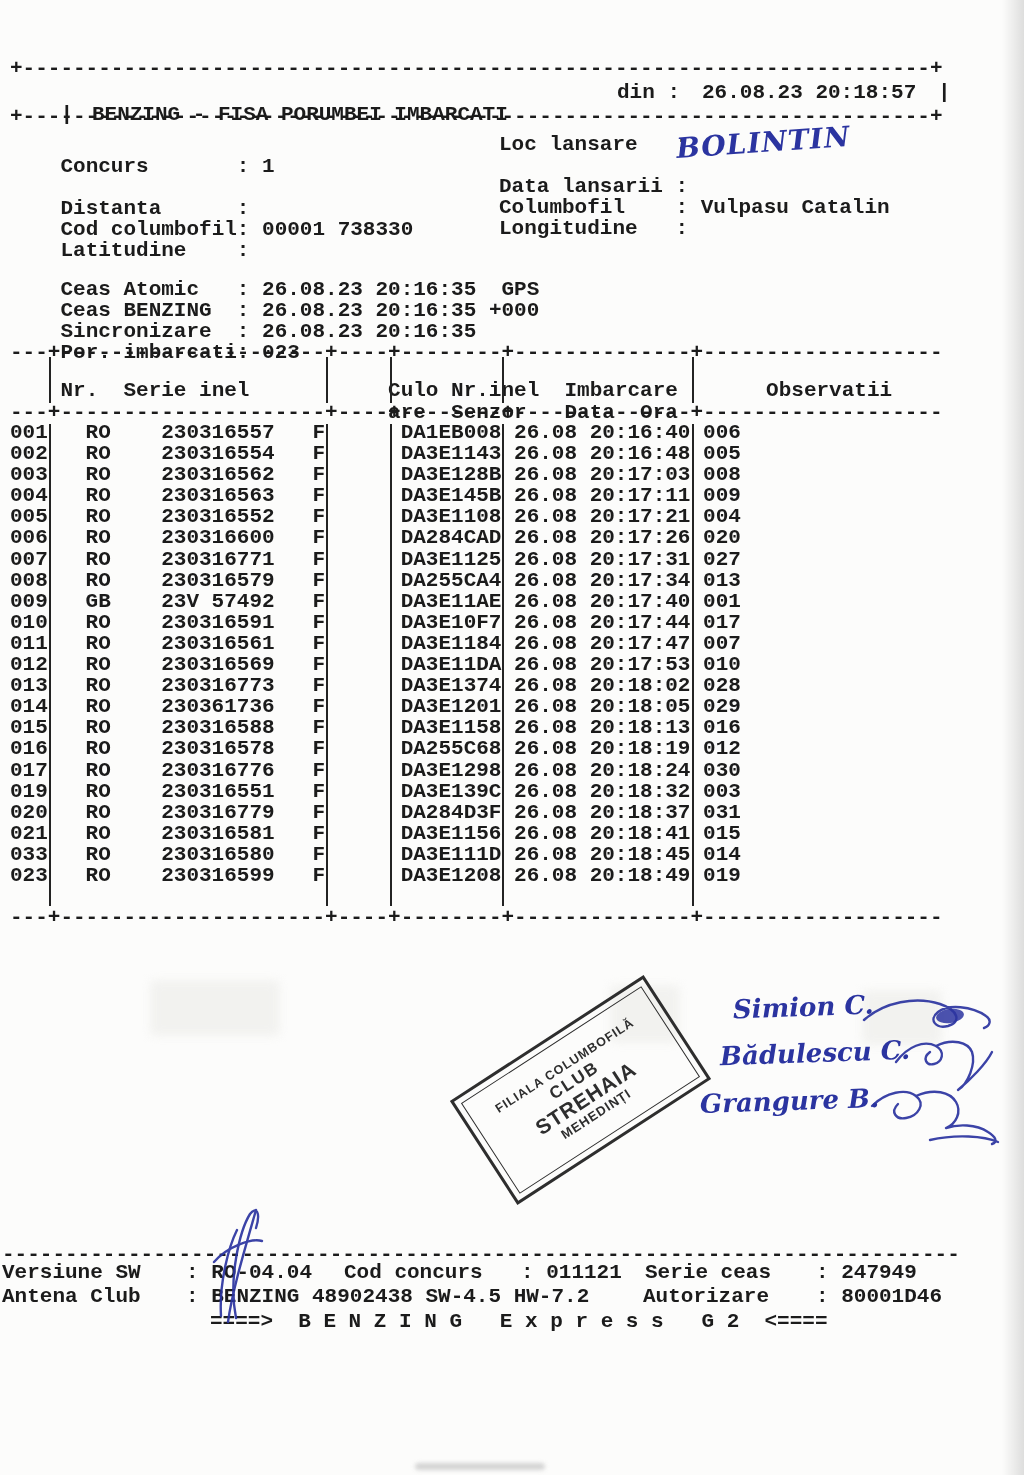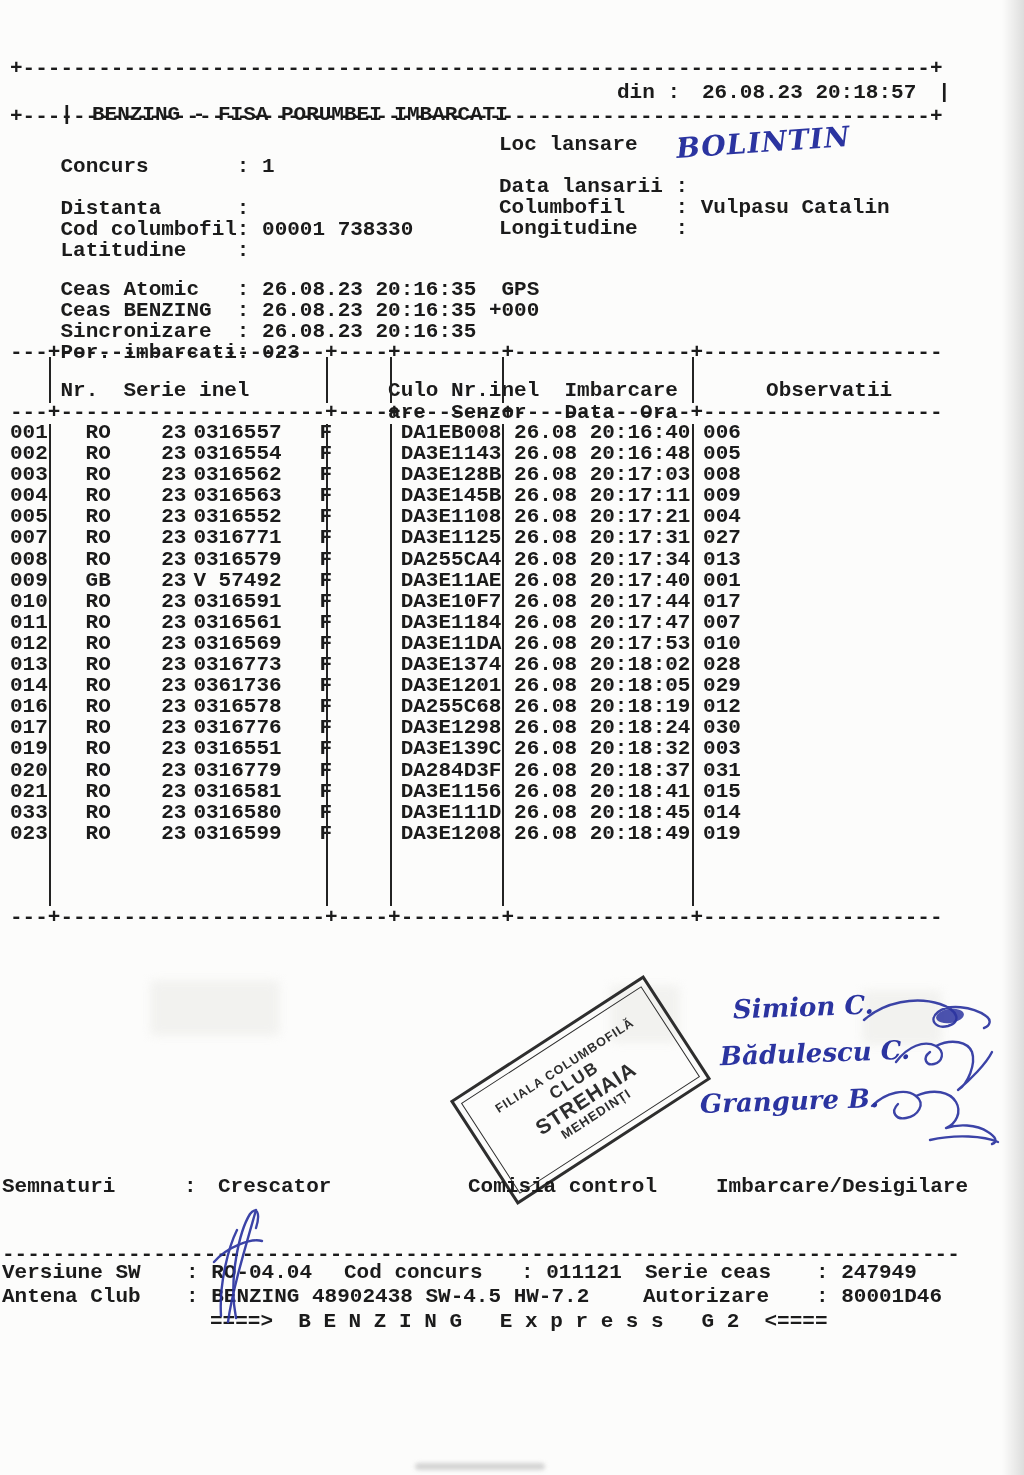--- a/index.html
+++ b/index.html
@@ -3,21 +3,21 @@
 <meta charset="utf-8">
 <style>
   html,body{margin:0;padding:0;background:#e9e9e9;}
   .page{position:relative;width:1024px;height:1475px;background:#fcfcfb;overflow:hidden;
         font-family:"Liberation Mono","DejaVu Sans Mono",monospace;color:#1b1b1b;font-weight:bold;}
   .line{position:absolute;left:10px;white-space:pre;font-size:21px;line-height:22px;}
   .abs{position:absolute;top:0;white-space:pre;}
   .c{display:inline-block;white-space:pre;vertical-align:top;box-sizing:border-box;}
   .nr{width:4ch;} .serie{width:22ch;padding-left:2ch;} .serie.hpad{padding-left:1ch;}
   .cc{width:5ch;display:inline-block;} .cy{width:3ch;display:inline-block;text-align:right;}
-  .cr{width:10ch;display:inline-block;margin-left:7px;} .cs{width:1ch;display:inline-block;}
+  .cr{width:10ch;display:inline-block;} .cs{width:1ch;display:inline-block;}
   .culo{width:5ch;} .sz{width:9ch;} .im{width:15ch;}
   .cd{width:6ch;display:inline-block;} .co{width:9ch;display:inline-block;}
   .ob{padding-left:0;}
   .obh{padding-left:1ch;}
   .ilabel{display:inline-block;width:14ch;}
   .ival{padding-left:1ch;}
   .rcol{position:absolute;left:489px;top:0;white-space:pre;}
   .tbody-row{height:21.1px;line-height:21.1px;font-size:21px;white-space:pre;}
   #tbody{position:absolute;top:422px;left:10px;}
   .vline{position:absolute;width:2px;background:#232323;}
@@ -99,37 +99,39 @@
   <div class="tbody-row"><span class="c nr">001</span><span class="c serie"><span class="cc">RO</span><span class="cy">23</span><span class="cr">0316557</span><span class="cs">F</span></span><span class="c culo"></span><span class="c sz">DA1EB008</span><span class="c im"><span class="cd">26.08</span><span class="co">20:16:40</span></span><span class="c ob">006</span></div>
 
   <div class="tbody-row"><span class="c nr">002</span><span class="c serie"><span class="cc">RO</span><span class="cy">23</span><span class="cr">0316554</span><span class="cs">F</span></span><span class="c culo"></span><span class="c sz">DA3E1143</span><span class="c im"><span class="cd">26.08</span><span class="co">20:16:48</span></span><span class="c ob">005</span></div>
 
   <div class="tbody-row"><span class="c nr">003</span><span class="c serie"><span class="cc">RO</span><span class="cy">23</span><span class="cr">0316562</span><span class="cs">F</span></span><span class="c culo"></span><span class="c sz">DA3E128B</span><span class="c im"><span class="cd">26.08</span><span class="co">20:17:03</span></span><span class="c ob">008</span></div>
 
   <div class="tbody-row"><span class="c nr">004</span><span class="c serie"><span class="cc">RO</span><span class="cy">23</span><span class="cr">0316563</span><span class="cs">F</span></span><span class="c culo"></span><span class="c sz">DA3E145B</span><span class="c im"><span class="cd">26.08</span><span class="co">20:17:11</span></span><span class="c ob">009</span></div>
 
   <div class="tbody-row"><span class="c nr">005</span><span class="c serie"><span class="cc">RO</span><span class="cy">23</span><span class="cr">0316552</span><span class="cs">F</span></span><span class="c culo"></span><span class="c sz">DA3E1108</span><span class="c im"><span class="cd">26.08</span><span class="co">20:17:21</span></span><span class="c ob">004</span></div>
 
+  <div class="tbody-row"><span class="c nr">006</span><span class="c serie"><span class="cc">RO</span><span class="cy">23</span><span class="cr">0316600</span><span class="cs">F</span></span><span class="c culo"></span><span class="c sz">DA284CAD</span><span class="c im"><span class="cd">26.08</span><span class="co">20:17:26</span></span><span class="c ob">020</span></div>
 
   <div class="tbody-row"><span class="c nr">007</span><span class="c serie"><span class="cc">RO</span><span class="cy">23</span><span class="cr">0316771</span><span class="cs">F</span></span><span class="c culo"></span><span class="c sz">DA3E1125</span><span class="c im"><span class="cd">26.08</span><span class="co">20:17:31</span></span><span class="c ob">027</span></div>
 
   <div class="tbody-row"><span class="c nr">008</span><span class="c serie"><span class="cc">RO</span><span class="cy">23</span><span class="cr">0316579</span><span class="cs">F</span></span><span class="c culo"></span><span class="c sz">DA255CA4</span><span class="c im"><span class="cd">26.08</span><span class="co">20:17:34</span></span><span class="c ob">013</span></div>
 
   <div class="tbody-row"><span class="c nr">009</span><span class="c serie"><span class="cc">GB</span><span class="cy">23</span><span class="cr">V 57492</span><span class="cs">F</span></span><span class="c culo"></span><span class="c sz">DA3E11AE</span><span class="c im"><span class="cd">26.08</span><span class="co">20:17:40</span></span><span class="c ob">001</span></div>
 
   <div class="tbody-row"><span class="c nr">010</span><span class="c serie"><span class="cc">RO</span><span class="cy">23</span><span class="cr">0316591</span><span class="cs">F</span></span><span class="c culo"></span><span class="c sz">DA3E10F7</span><span class="c im"><span class="cd">26.08</span><span class="co">20:17:44</span></span><span class="c ob">017</span></div>
 
   <div class="tbody-row"><span class="c nr">011</span><span class="c serie"><span class="cc">RO</span><span class="cy">23</span><span class="cr">0316561</span><span class="cs">F</span></span><span class="c culo"></span><span class="c sz">DA3E1184</span><span class="c im"><span class="cd">26.08</span><span class="co">20:17:47</span></span><span class="c ob">007</span></div>
 
   <div class="tbody-row"><span class="c nr">012</span><span class="c serie"><span class="cc">RO</span><span class="cy">23</span><span class="cr">0316569</span><span class="cs">F</span></span><span class="c culo"></span><span class="c sz">DA3E11DA</span><span class="c im"><span class="cd">26.08</span><span class="co">20:17:53</span></span><span class="c ob">010</span></div>
 
   <div class="tbody-row"><span class="c nr">013</span><span class="c serie"><span class="cc">RO</span><span class="cy">23</span><span class="cr">0316773</span><span class="cs">F</span></span><span class="c culo"></span><span class="c sz">DA3E1374</span><span class="c im"><span class="cd">26.08</span><span class="co">20:18:02</span></span><span class="c ob">028</span></div>
 
   <div class="tbody-row"><span class="c nr">014</span><span class="c serie"><span class="cc">RO</span><span class="cy">23</span><span class="cr">0361736</span><span class="cs">F</span></span><span class="c culo"></span><span class="c sz">DA3E1201</span><span class="c im"><span class="cd">26.08</span><span class="co">20:18:05</span></span><span class="c ob">029</span></div>
 
+  <div class="tbody-row"><span class="c nr">015</span><span class="c serie"><span class="cc">RO</span><span class="cy">23</span><span class="cr">0316588</span><span class="cs">F</span></span><span class="c culo"></span><span class="c sz">DA3E1158</span><span class="c im"><span class="cd">26.08</span><span class="co">20:18:13</span></span><span class="c ob">016</span></div>
 
   <div class="tbody-row"><span class="c nr">016</span><span class="c serie"><span class="cc">RO</span><span class="cy">23</span><span class="cr">0316578</span><span class="cs">F</span></span><span class="c culo"></span><span class="c sz">DA255C68</span><span class="c im"><span class="cd">26.08</span><span class="co">20:18:19</span></span><span class="c ob">012</span></div>
 
   <div class="tbody-row"><span class="c nr">017</span><span class="c serie"><span class="cc">RO</span><span class="cy">23</span><span class="cr">0316776</span><span class="cs">F</span></span><span class="c culo"></span><span class="c sz">DA3E1298</span><span class="c im"><span class="cd">26.08</span><span class="co">20:18:24</span></span><span class="c ob">030</span></div>
 
 
   <div class="tbody-row"><span class="c nr">019</span><span class="c serie"><span class="cc">RO</span><span class="cy">23</span><span class="cr">0316551</span><span class="cs">F</span></span><span class="c culo"></span><span class="c sz">DA3E139C</span><span class="c im"><span class="cd">26.08</span><span class="co">20:18:32</span></span><span class="c ob">003</span></div>
 
   <div class="tbody-row"><span class="c nr">020</span><span class="c serie"><span class="cc">RO</span><span class="cy">23</span><span class="cr">0316779</span><span class="cs">F</span></span><span class="c culo"></span><span class="c sz">DA284D3F</span><span class="c im"><span class="cd">26.08</span><span class="co">20:18:37</span></span><span class="c ob">031</span></div>
 
@@ -163,27 +165,20 @@
       <div class="st2">CLUB</div>
       <div class="st3">STREHAIA</div>
       <div class="st4">MEHEDINȚI</div>
     </div>
   </div>
 
   <span class="hand" style="left:733px;top:992px;font-size:26px;transform:rotate(-2deg)">Simion C.</span>
   <span class="hand" style="left:720px;top:1038px;font-size:26px;transform:rotate(-2deg)">Bădulescu C.</span>
   <span class="hand" style="left:700px;top:1086px;font-size:26px;transform:rotate(-2deg)">Grangure B.</span>
 
-  <div class="line" style="top:1176px;left:0">
-    <span class="abs" style="left:2px">Semnaturi</span>
-    <span class="abs" style="left:184px">:</span>
-    <span class="abs" style="left:218px">Crescator</span>
-    <span class="abs" style="left:468px">Comisia control</span>
-    <span class="abs" style="left:716px">Imbarcare/Desigilare</span>
-  </div>
 
   <div class="line" style="top:1244px;left:2px">----------------------------------------------------------------------------</div>
 
   <div class="line" style="top:1262px;left:0">
     <span class="abs" style="left:2px">Versiune SW</span>
     <span class="abs" style="left:186px">: RO-04.04</span>
     <span class="abs" style="left:344px">Cod concurs</span>
     <span class="abs" style="left:521px">: 011121</span>
     <span class="abs" style="left:645px">Serie ceas</span>
     <span class="abs" style="left:816px">: 247949</span>

